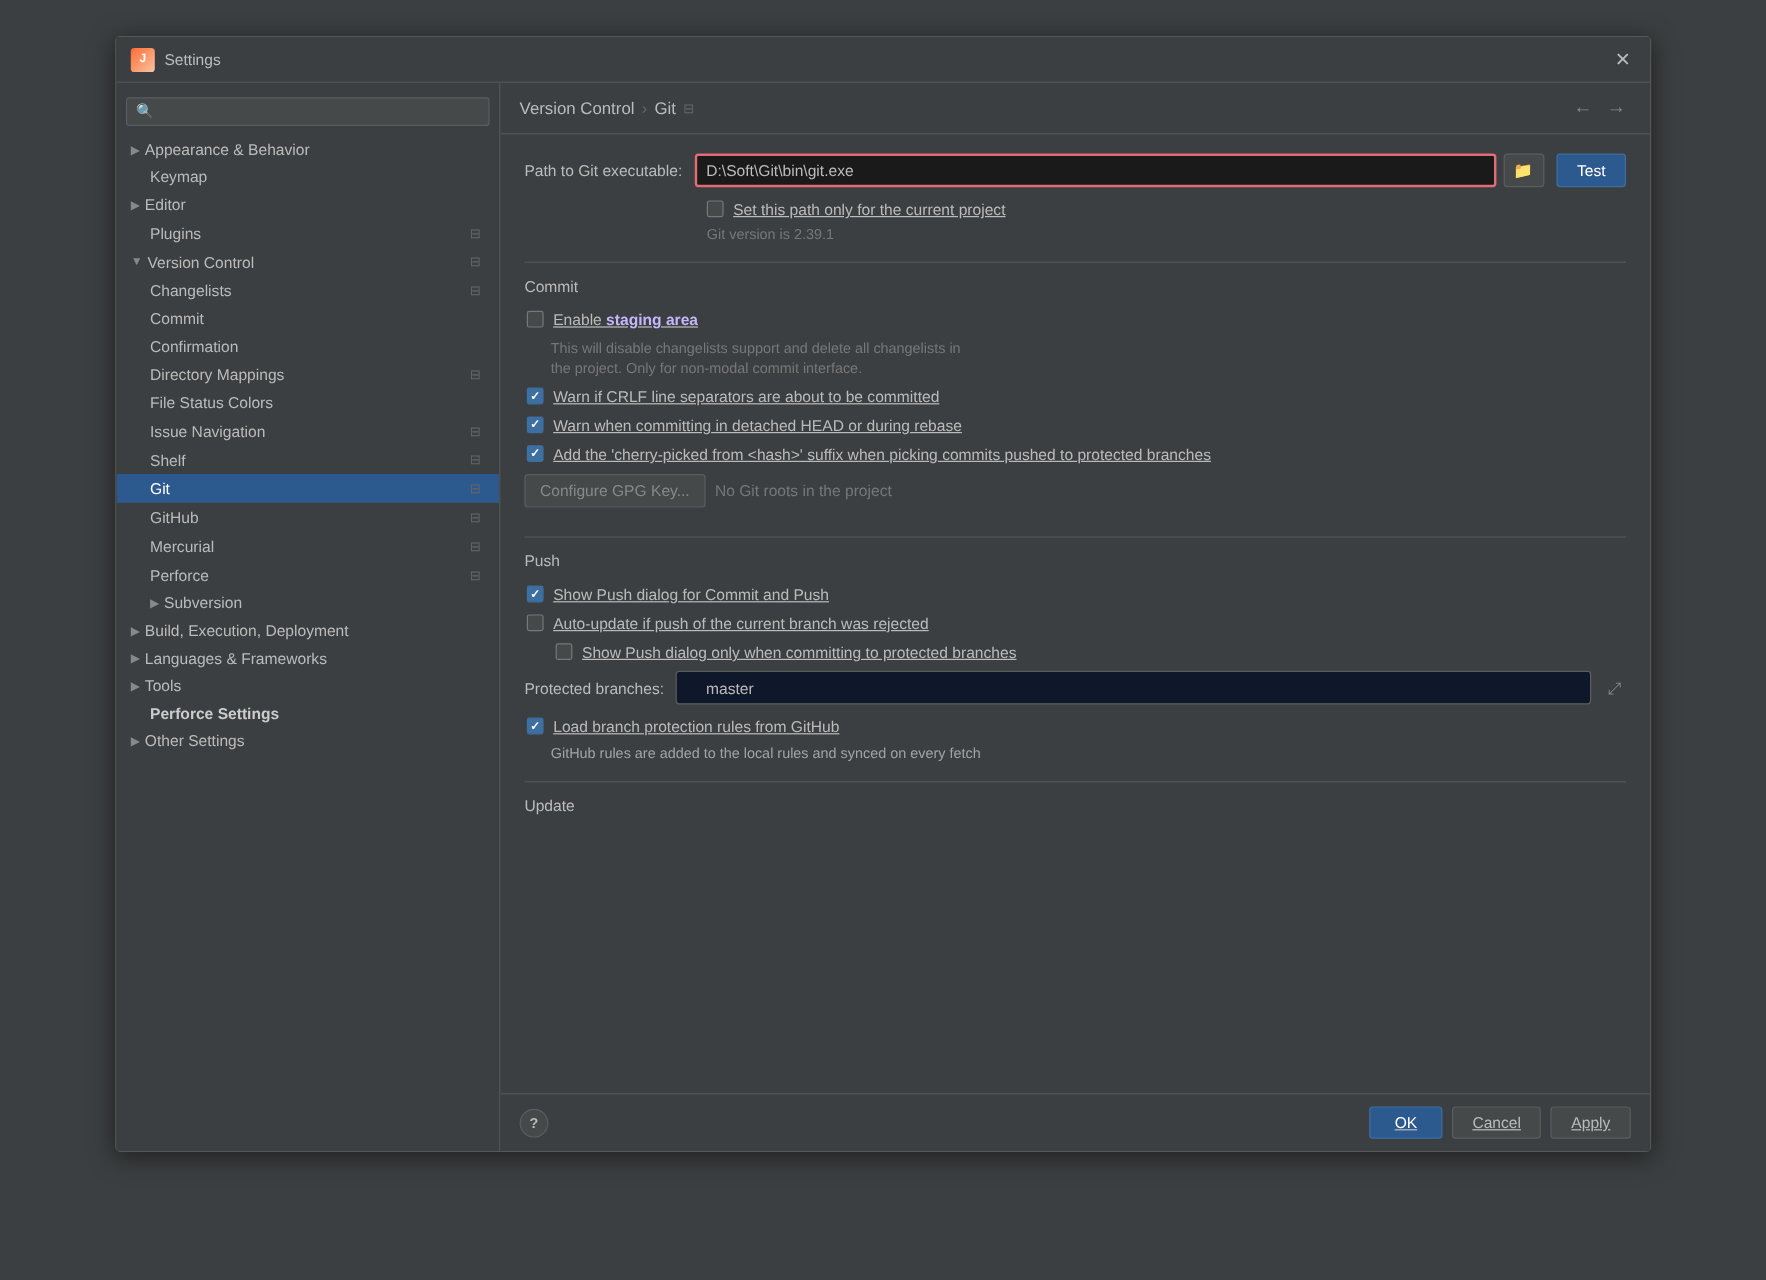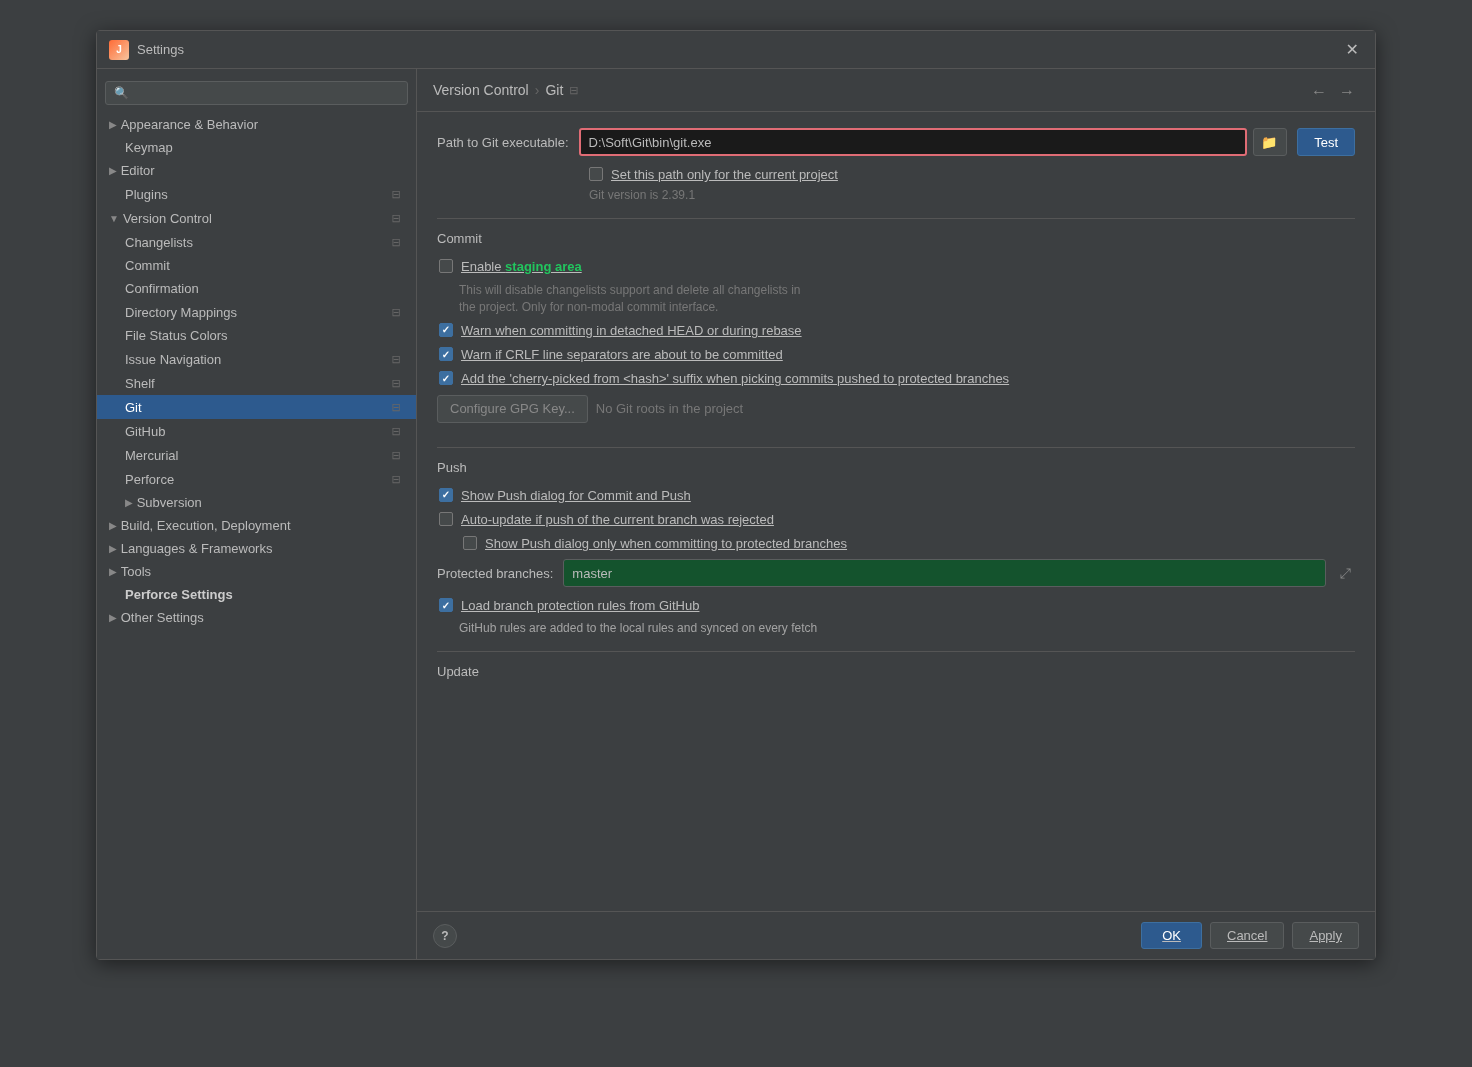--- a/index.html
+++ b/index.html
@@ -236,21 +236,21 @@
       background: #3d6fa0;
       border-color: #3d6fa0;
     }
     .cb.checked::after {
       content: '✓';
       color: white;
       font-size: 10px;
       font-weight: bold;
     }
     .checkbox-label { color: #bbb; font-size: 13px; line-height: 1.4; text-decoration: underline; }
-    .checkbox-label .bold { font-weight: bold; color: #22c55e; margin-top: 12px; }
+    .checkbox-label .bold { font-weight: bold; color: #c4b5fd; margin-top: 12px; }
     .hint-text {
       color: #777;
       font-size: 12px;
       margin-left: 22px;
       margin-bottom: 6px;
       line-height: 1.4;
     }
     .section-title {
       color: #bbb;
       font-size: 13px;
@@ -287,24 +287,24 @@
     }
     .no-roots-text { color: #777; font-size: 13px; }
     .protected-row {
       display: flex;
       align-items: center;
       gap: 10px;
       margin-bottom: 10px;
     }
     .protected-input {
       flex: 1;
-      background: #14532d;
+      background: #0f172a;
       border: 1px solid #5a5d5e;
       border-radius: 3px;
-      padding: 4px 8px;
+      padding: 4px 24px;
       color: #bbb;
       font-size: 13px;
       height: 28px;
       outline: none;
     }
     .expand-btn {
       background: none;
       border: none;
       color: #888;
       cursor: pointer;
@@ -530,26 +530,26 @@
         <div class="section-title">Commit</div>
 
         <div class="checkbox-row">
           <div class="cb"></div>
           <span class="checkbox-label">Enable <span class="bold">staging area</span></span>
         </div>
         <div class="hint-text">This will disable changelists support and delete all changelists in<br>the project. Only for non-modal commit interface.</div>
 
         <div class="checkbox-row">
           <div class="cb checked"></div>
-          <span class="checkbox-label">Warn when committing in detached HEAD or during rebase</span>
+          <span class="checkbox-label">Warn if CRLF line separators are about to be committed</span>
         </div>
 
         <div class="checkbox-row">
           <div class="cb checked"></div>
-          <span class="checkbox-label">Warn if CRLF line separators are about to be committed</span>
+          <span class="checkbox-label">Warn when committing in detached HEAD or during rebase</span>
         </div>
 
         <div class="checkbox-row">
           <div class="cb checked"></div>
           <span class="checkbox-label">Add the 'cherry-picked from &lt;hash&gt;' suffix when picking commits pushed to protected branches</span>
         </div>
 
         <div class="button-row">
           <button class="config-gpg-btn">Configure GPG Key...</button>
           <span class="no-roots-text">No Git roots in the project</span>

